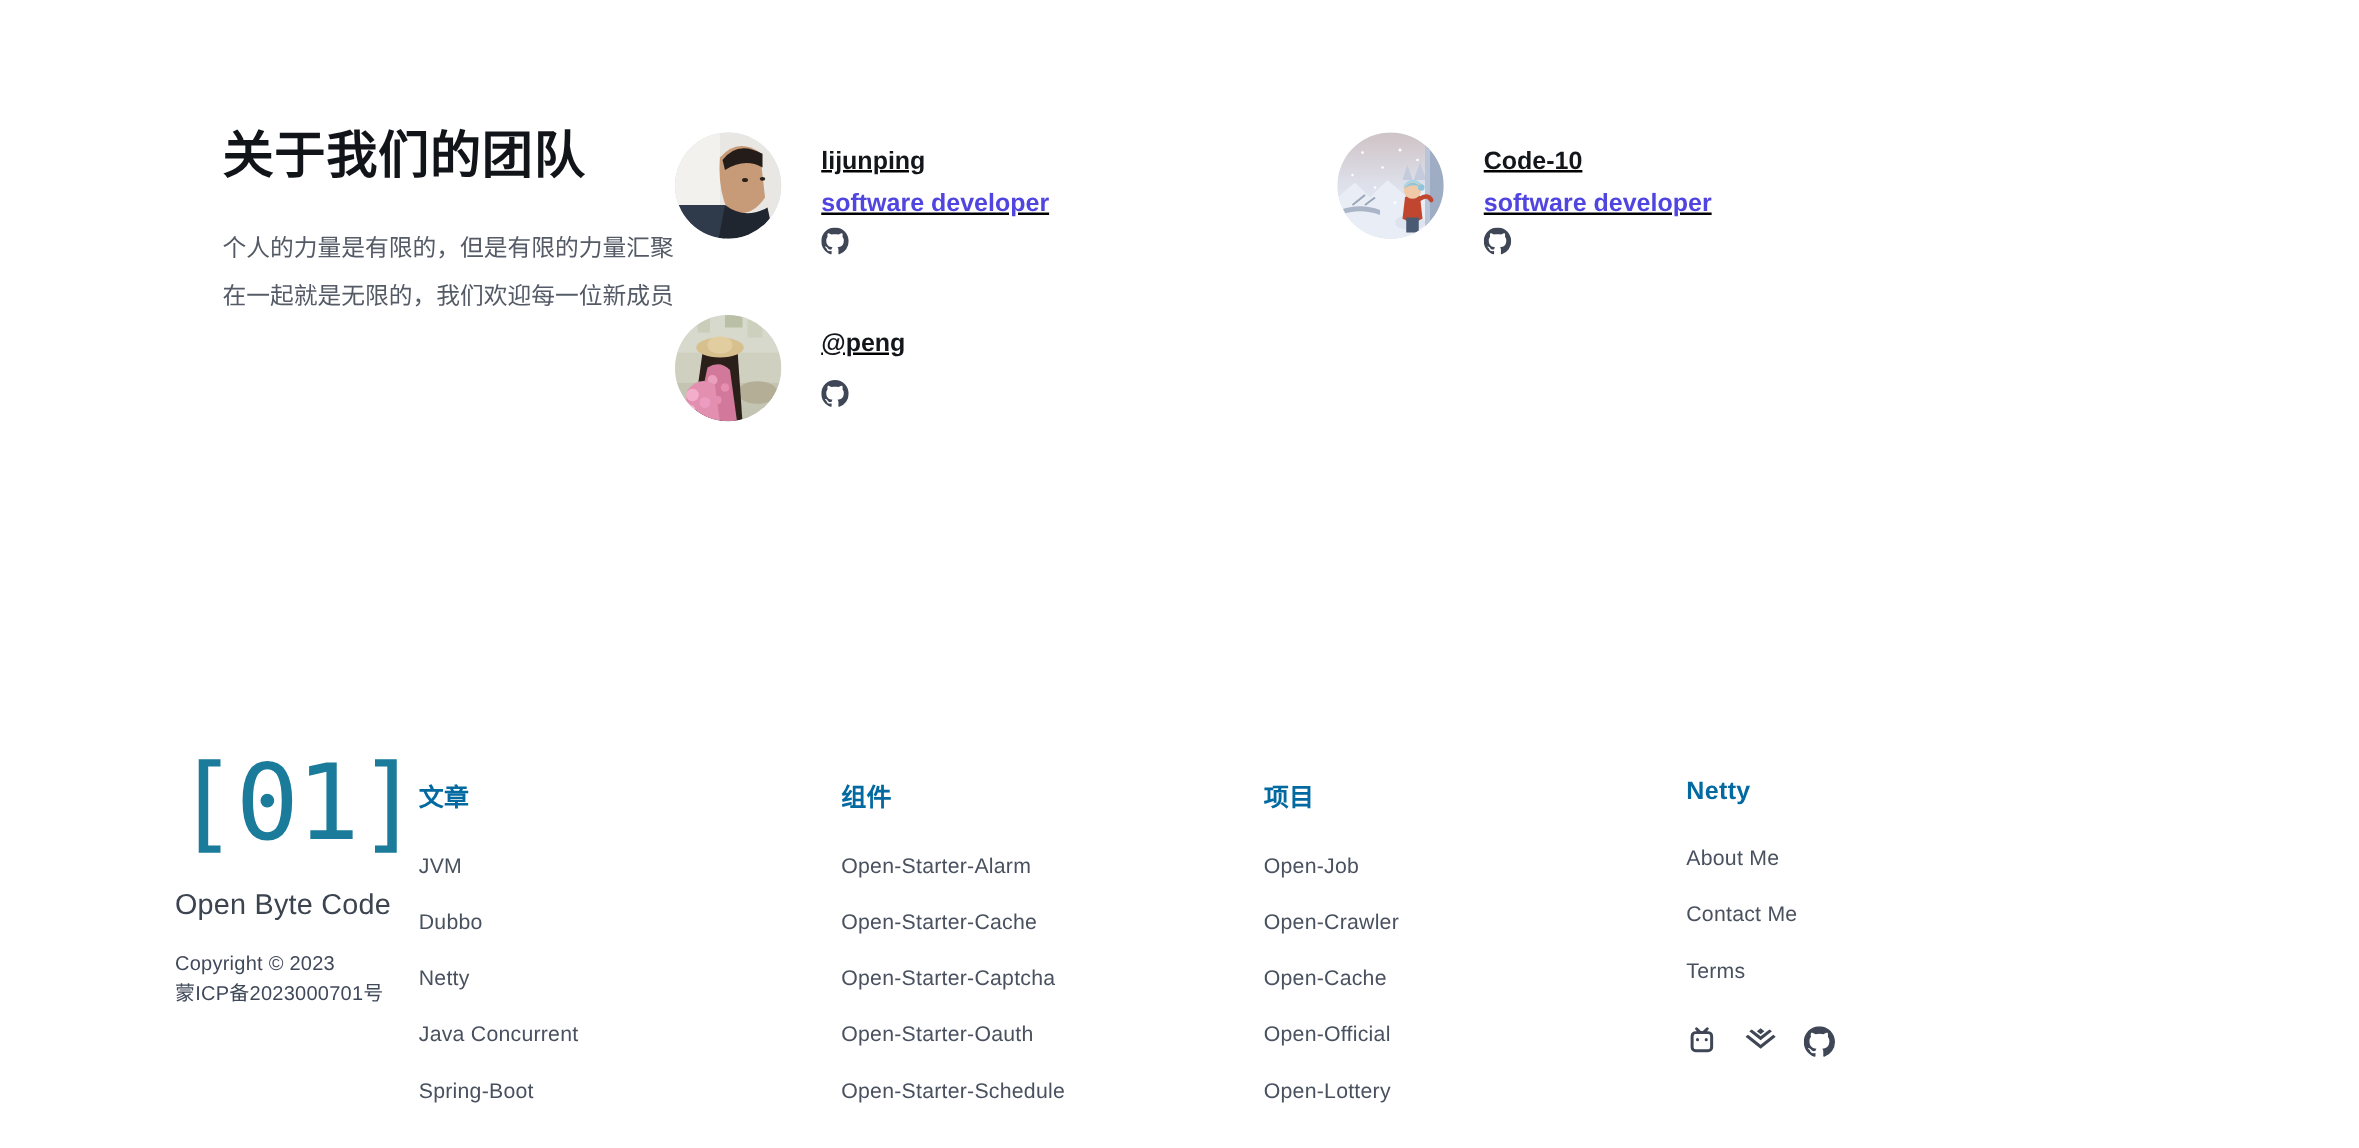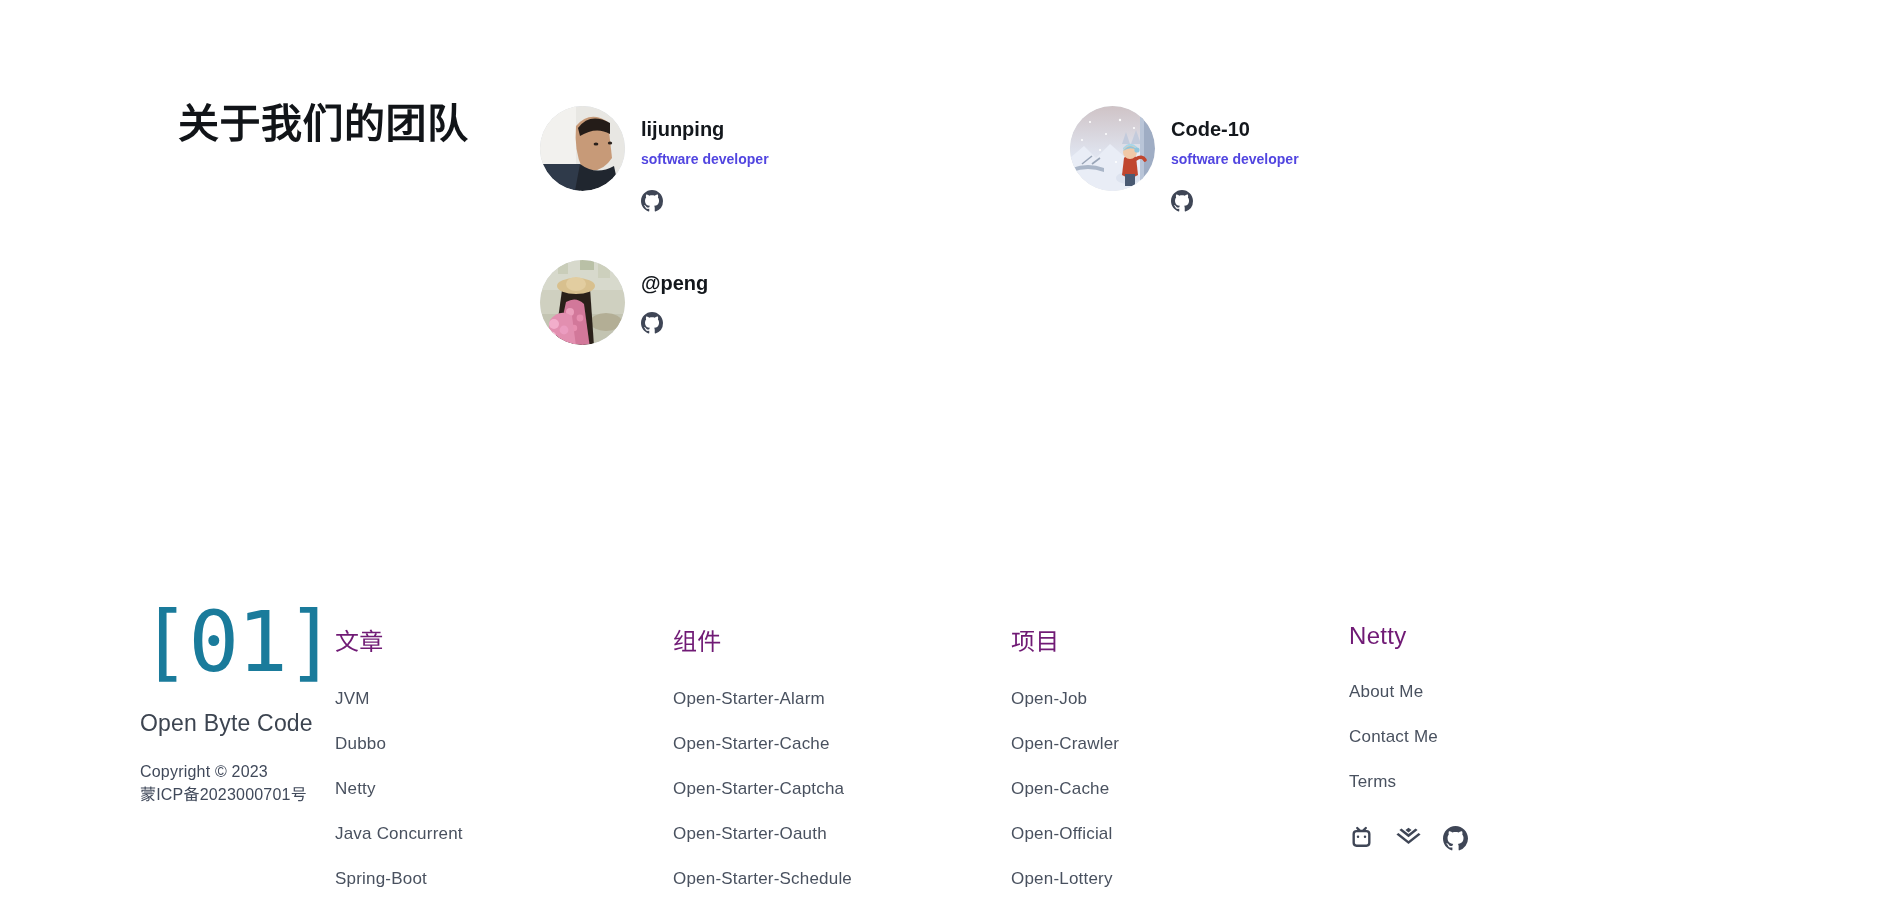--- a/index.html
+++ b/index.html
@@ -60,21 +60,22 @@
     align-content: flex-start;
     padding-top: 6px;
     padding-left: 0px;
   }
 
   .member {
     width: 530px;
     display: flex;
     align-items: flex-start;
     margin-bottom: 48px;
-    gap: 16px;
+    gap: 32px;
+    text-decoration: underline;
   }
 
   .member-avatar {
     width: 85px;
     height: 85px;
     border-radius: 50%;
     overflow: hidden;
     flex: 0 0 85px;
     position: relative;
     background: #d9dde2;
@@ -90,25 +91,25 @@
 
   .member-name {
     font-size: 20px;
     font-weight: 700;
     color: #13171c;
     line-height: 1.3;
     margin-bottom: 8px;
   }
 
   .member-role {
-    font-size: 14px;
+    font-size: 20px;
     font-weight: 700;
     color: #5145e0;
     line-height: 1.3;
-    margin-bottom: 20px;
+    margin-bottom: 4px;
   }
 
   .member-social {
     display: flex;
     align-items: center;
     margin-top: 2px;
   }
 
   .gh-icon {
     width: 22px;
@@ -168,23 +169,23 @@
   }
 
   .footer-col {
     flex: 0 0 338px;
     width: 338px;
   }
 
   .footer-col.col-more { flex: 0 0 300px; width: 300px; }
 
   .footer-col-title {
-    font-size: 24px;
-    font-weight: 400;
-    color: #701a75;
+    font-size: 20px;
+    font-weight: 700;
+    color: #0369a1;
     margin-bottom: 32px;
     margin-top: 22px;
     letter-spacing: 0.3px;
   }
 
   .footer-link {
     display: block;
     font-size: 17px;
     color: #49515f;
     text-decoration: none;
@@ -212,20 +213,21 @@
 </style>
 </head>
 <body>
 
 <div class="page">
 
   <section class="team-section">
 
     <div class="team-intro">
       <h1 class="team-title">关于我们的团队</h1>
+      <p class="team-desc">个人的力量是有限的，但是有限的力量汇聚在一起就是无限的，我们欢迎每一位新成员</p>
     </div>
 
     <div class="team-members">
 
       <div class="member">
         <div class="member-avatar">
           <svg viewBox="0 0 85 85" aria-hidden="true">
             <defs>
               <clipPath id="c1">
                   <circle cx="42.5" cy="42.5" r="42.5"></circle>

